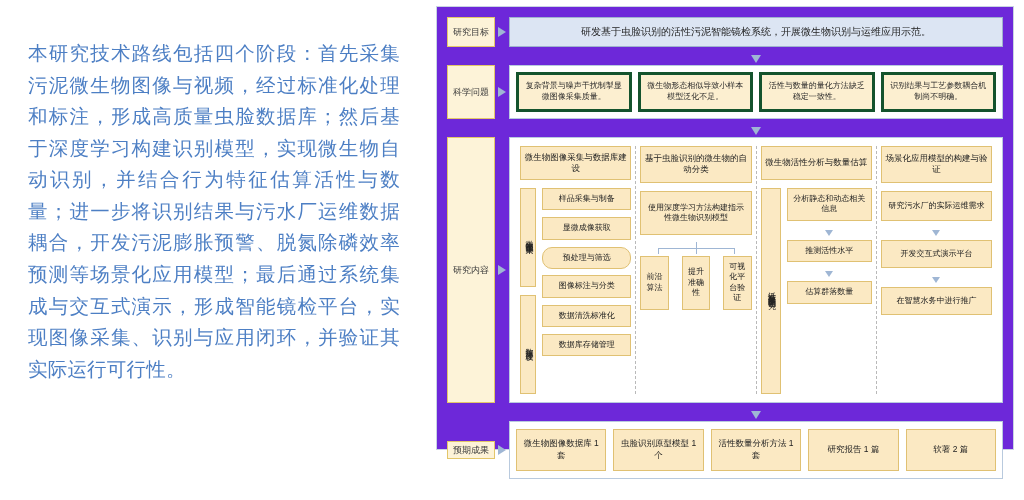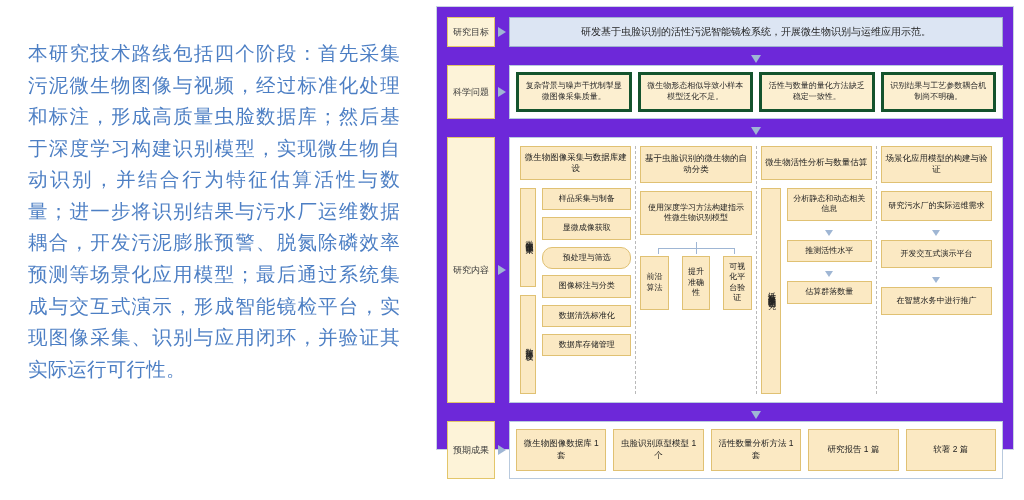--- a/index.html
+++ b/index.html
@@ -255,21 +255,21 @@
     </div>
   </div>
 
   <div class="down-row">
     <div class="spacer"></div>
     <div class="inner">
         <div class="arrow-down"></div>
       </div>
   </div>
 
-  <div class="row" style="margin-bottom:16px;">
+  <div class="row" style="margin-bottom:16px;align-items:center;">
     <div class="stage">预期成果</div>
     <div class="arrowcol">
         <div class="arrow-right"></div>
       </div>
     <div class="panel">
       <div class="res-wrap">
         <div class="res-box">微生物图像数据库 1 套</div>
         <div class="res-box">虫脸识别原型模型 1 个</div>
         <div class="res-box">活性数量分析方法 1 套</div>
         <div class="res-box">研究报告 1 篇</div>

